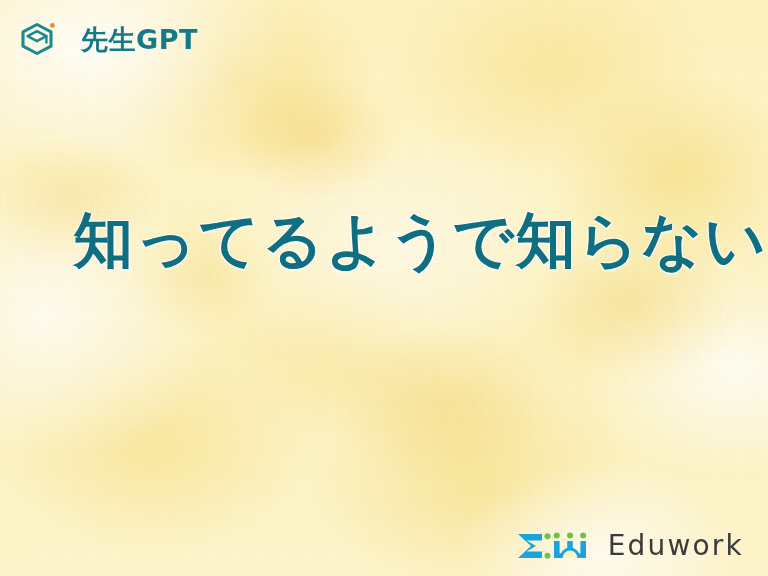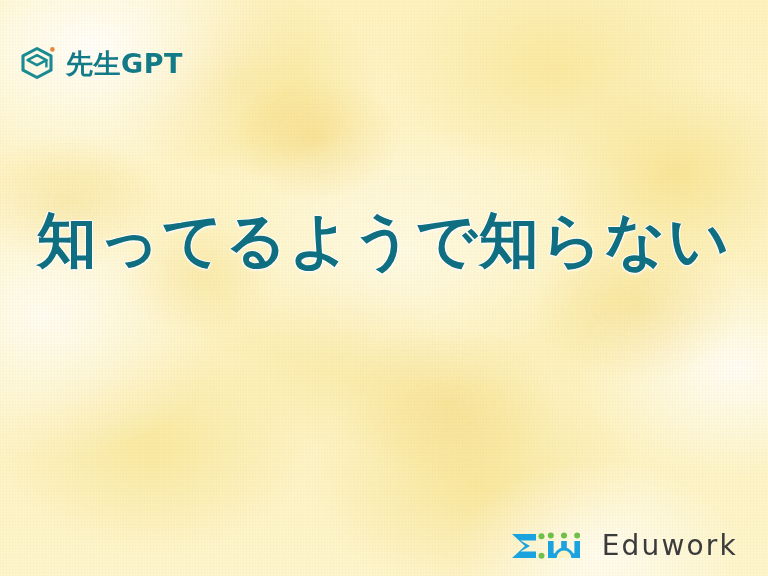--- a/index.html
+++ b/index.html
@@ -68,23 +68,22 @@
     background: radial-gradient(ellipse 118% 118% at 50% 48%, rgba(255,255,255,0) 56%, rgba(252,238,178,0.40) 100%);
   }
 
   
   #brand-logo {
     position: absolute;
     left: 16px;
     top: 18px;
     display: flex;
     align-items: center;
-    gap: 8px;
+    gap: 23px;
     z-index: 5;
-    margin-top: 24px;
   }
   #brand-logo .mark {
     width: 42px;
     height: 42px;
     display: block;
     flex: 0 0 auto;
   }
   #brand-logo .wordmark {
     font-family: "DejaVu Sans", "Liberation Sans", sans-serif;
     font-size: 27px;
@@ -94,21 +93,21 @@
     line-height: 1;
     white-space: nowrap;
   }
 
   
   #title-block {
     position: absolute;
     left: 0;
     right: 0;
     top: 198px;
-    text-align: center;
+    text-align: right;
     z-index: 4;
   }
   #title-block .title-line {
     font-family: "DejaVu Sans", "Liberation Sans", sans-serif;
     font-size: 60px;
     font-weight: 700;
     line-height: 84px;
     letter-spacing: 2px;
     color: #0f6e80;
     white-space: nowrap;
@@ -116,21 +115,21 @@
        1.2px 0 0 rgba(255,255,255,0.85),
       -1.2px 0 0 rgba(255,255,255,0.85),
        0 1.2px 0 rgba(255,255,255,0.85),
        0 -1.2px 0 rgba(255,255,255,0.85),
        0 2px 3px rgba(255,255,255,0.55);
   }
 
   
   #eduwork-logo {
     position: absolute;
-    right: 30px;
+    right: 24px;
     bottom: 14px;
     display: flex;
     align-items: center;
     gap: 22px;
     z-index: 5;
     justify-content: space-between;
   }
   #eduwork-logo .mark {
     width: 72px;
     height: 32px;

